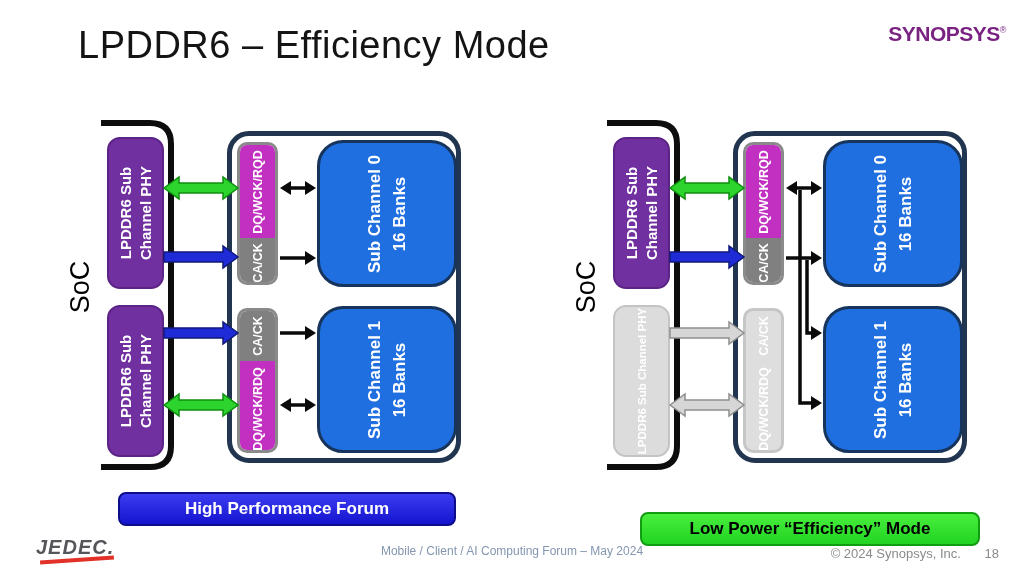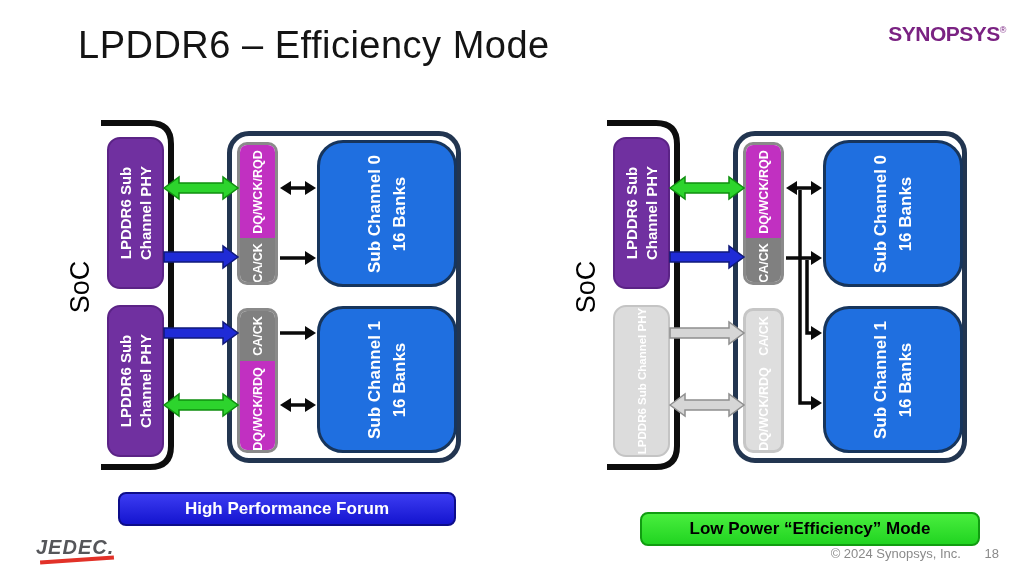--- a/index.html
+++ b/index.html
@@ -203,18 +203,19 @@
 
   <div class="box banner banner-blue" style="left:118px;top:492px;width:338px;height:34px;">
     <span>High Performance Forum</span>
   </div>
   <div class="box banner banner-green" style="left:623px;top:512px;width:340px;height:34px;margin-left:17px;">
     <span>Low Power “Efficiency” Mode</span>
   </div>
 
   <div class="abs jedec" style="left:36px;top:536px;">JEDEC.</div>
   <div class="jedec-swoosh"></div>
+  <div class="footer-center">Mobile / Client / AI Computing Forum – May 2024</div>
   <div class="footer-right">
     <span>© 2024 Synopsys, Inc.</span>
     <span class="pg">18</span>
   </div>
 
 </div>
 
 </body></html>

